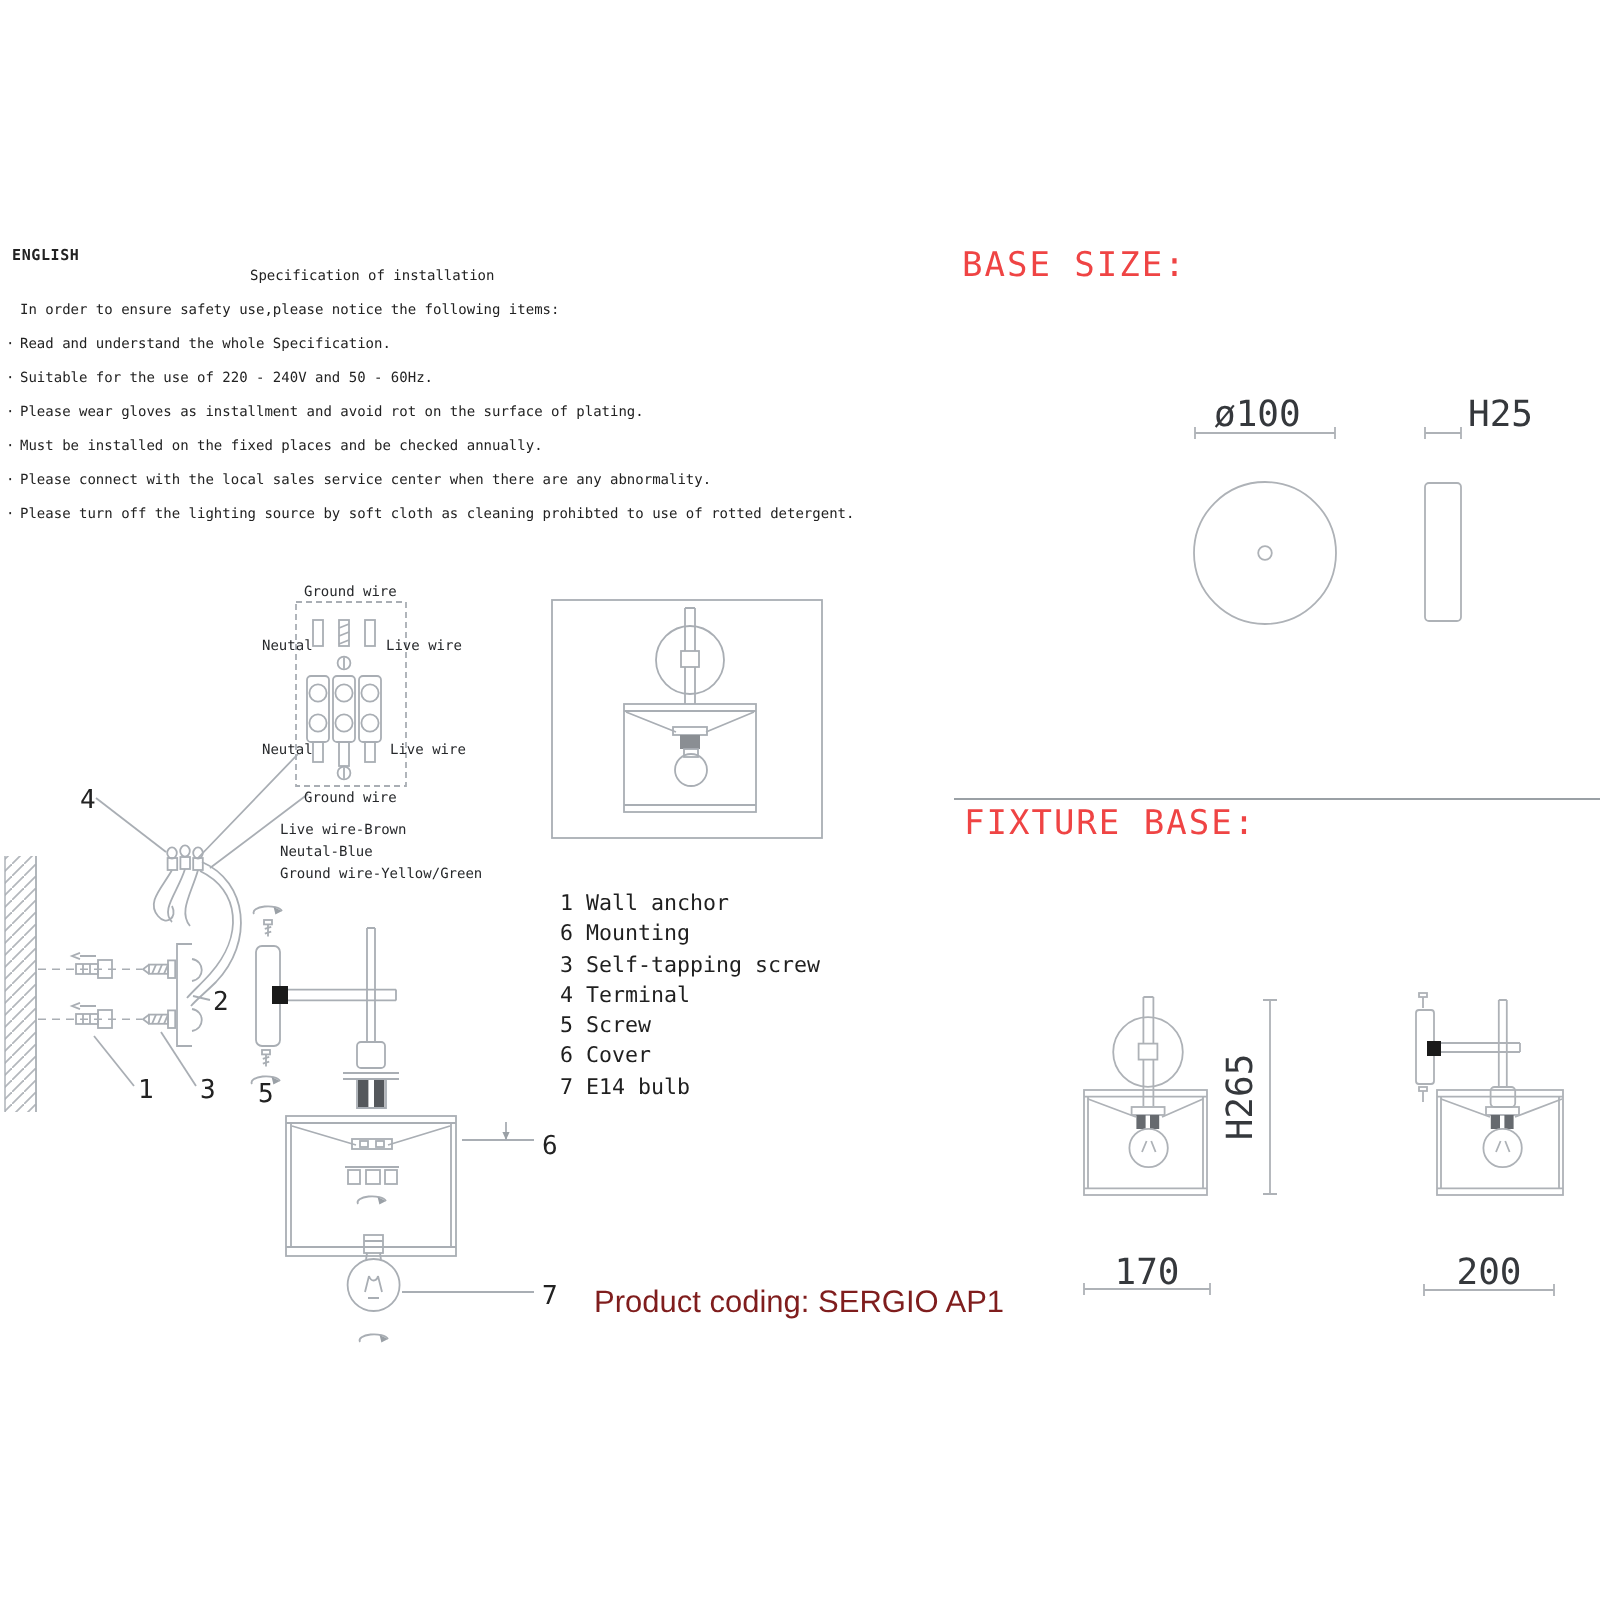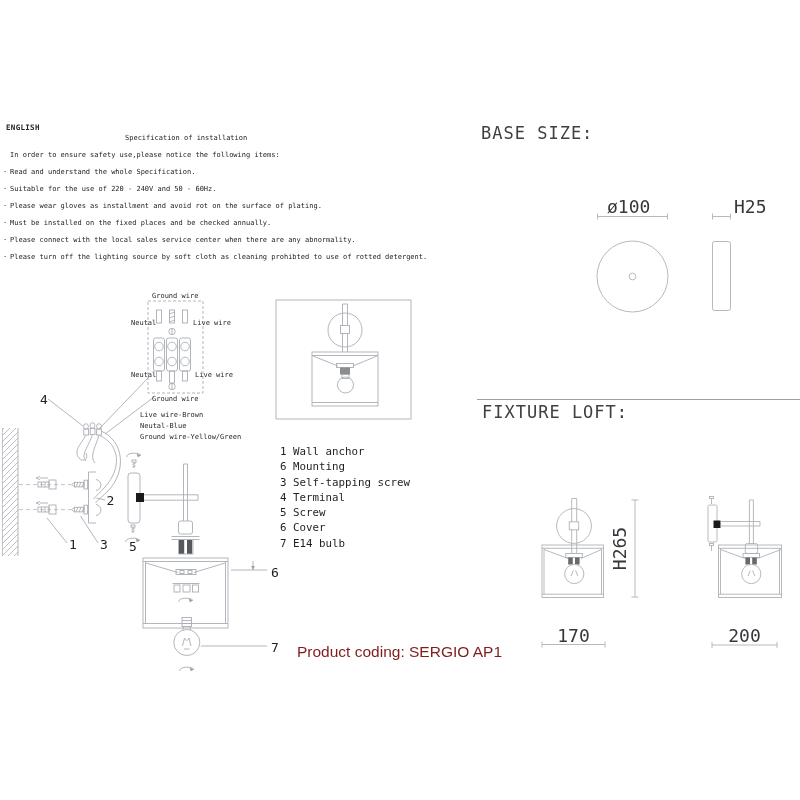--- a/index.html
+++ b/index.html
@@ -11,21 +11,21 @@
   .spec-title{left:125px;top:134px;font-size:7px;}
   .spec-intro{left:10px;top:151px;font-size:7px;}
   .spec-items{left:3px;top:164px;font-size:7px;}
   .spec-row{height:17px;line-height:17px;white-space:nowrap;}
   .spec-row .bullet{display:inline-block;width:7px;}
   
   .parts{left:280px;top:444px;font-size:10.8px;line-height:15.3px;white-space:nowrap;color:#1f1f1f;}
   
   .product{left:297px;top:643px;font-family:"Liberation Sans",sans-serif;font-size:15.5px;color:#7f1d1d;}
   
-  .size-heading{font-size:17px;letter-spacing:1px;color:#404040;}
+  .size-heading{font-size:17px;letter-spacing:1px;color:#ef4444;}
   .h-base{left:481px;top:123px;}
   .h-fixture{left:482px;top:402px;}
   .divider{left:477px;top:399px;width:323px;height:1px;background:#9aa0a5;}
   
   .logo{left:537px;top:731px;font-family:"Liberation Sans",sans-serif;font-size:38px;line-height:38px;
         letter-spacing:0px;transform:scaleX(0.64);transform-origin:0 0;white-space:nowrap;}
   svg text{font-family:"DejaVu Sans Mono",monospace;fill:#26282b;}
   svg .t7{font-size:7px;}
   svg .t13{font-size:13px;fill:#222;}
   svg .t18{font-size:18px;fill:#35383c;}
@@ -257,21 +257,21 @@
       </g>
       <g>
         <rect x="712.5" y="241.5" width="18" height="69" rx="2"></rect>
       </g>
     </g>
     <text class="t18" x="607" y="213">ø100</text>
     <text class="t18" x="734" y="213">H25</text>
   </svg>
 
   <div class="abs divider"></div>
-  <div class="abs size-heading h-fixture">FIXTURE LOFT:</div>
+  <div class="abs size-heading h-fixture">FIXTURE BASE:</div>
   <svg class="abs" style="left:470px;top:420px" width="330" height="240" viewBox="470 420 330 240">
     <g stroke="#aeb2b7" stroke-width="0.9" fill="none">
 
       <g>
         <circle cx="574" cy="526" r="17.4"></circle>
         <path d="M571.7,498.5 V553 M576.7,498.5 V553 M571.7,498.5 H576.7"></path>
         <rect x="569.3" y="521.8" width="9.4" height="8" fill="#ffffff"></rect>
         <rect x="542" y="545" width="61.5" height="52.5"></rect>
         <path d="M542,548.3 H603.5 M542,594.2 H603.5 M544,548.3 V594.2 M601.5,548.3 V594.2"></path>
         <path d="M544,549.5 L568,558.5 M601.5,549.5 L581,558.5"></path>

